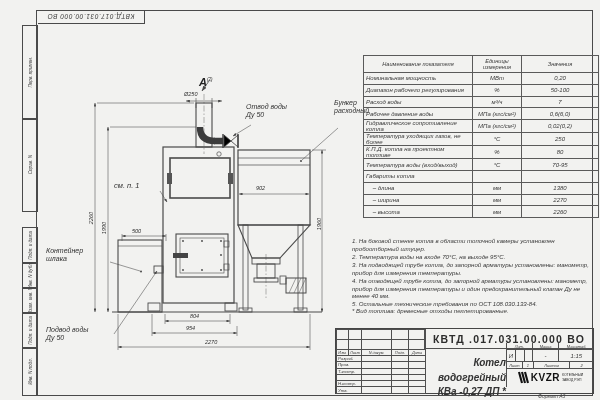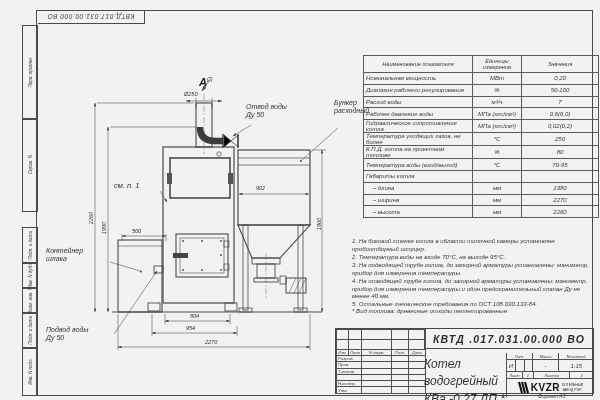--- a/index.html
+++ b/index.html
@@ -61,26 +61,26 @@
   .tb { position:absolute; left:335px; top:328px; width:257px; height:64px;
         border:1.4px solid #454545; }
   .tb-grid { position:absolute; left:0; top:0; border-collapse:collapse; }
   .tb-grid td { border:0.7px solid #4f4f4f; font-style:italic; color:#3a3a3a;
                 padding:0 1px; overflow:hidden; white-space:nowrap; }
   .tb-grid .hc { font-size:3.9px; text-align:center; }
   .tb-grid .lb { font-size:4.3px; }
   .tb-desig { position:absolute; left:88px; top:0; width:169px; height:20px;
               border-left:0.9px solid #4f4f4f; border-bottom:0.9px solid #4f4f4f;
               display:flex; align-items:center; justify-content:center;
-              font-size:10.5px; font-weight:bold; font-style:italic; letter-spacing:1.2px;
+              font-size:10.5px; font-weight:bold; letter-spacing:1.2px;
               color:#2c2c2c; box-sizing:border-box; }
   .tb-name { position:absolute; left:88px; top:20px; width:82px; height:44px;
-             box-sizing:border-box; text-align:left; padding-top:7px;
-             font-size:12px; font-style:italic; line-height:1.45; color:#333; }
-  .tb-right { position:absolute; left:170px; top:24px; width:87px; height:44px;
+             box-sizing:border-box; text-align:right; padding-top:7px;
+             font-size:10px; font-style:italic; line-height:1.45; color:#333;font-weight:bold; }
+  .tb-right { position:absolute; left:170px; top:14px; width:87px; height:44px;
               border-left:0.9px solid #4f4f4f; box-sizing:border-box; }
   .tbr-row { display:flex; box-sizing:border-box; }
   .tbr-cell { box-sizing:border-box; border-right:0.7px solid #4f4f4f;
               border-bottom:0.7px solid #4f4f4f; font-style:italic; color:#3a3a3a;
               display:flex; align-items:center; justify-content:center; overflow:hidden; }
   .tbr-cell:last-child { border-right:none; }
   .f4 { font-size:4px; } .f6 { font-size:6px; }
   .tbr-logo { height:17px; display:flex; align-items:center; justify-content:center; gap:2px; }
   .logo-kvzr { font-weight:bold; font-size:10px; letter-spacing:0.5px; color:#111;
                font-family:"Liberation Sans", sans-serif; font-style:normal; }

